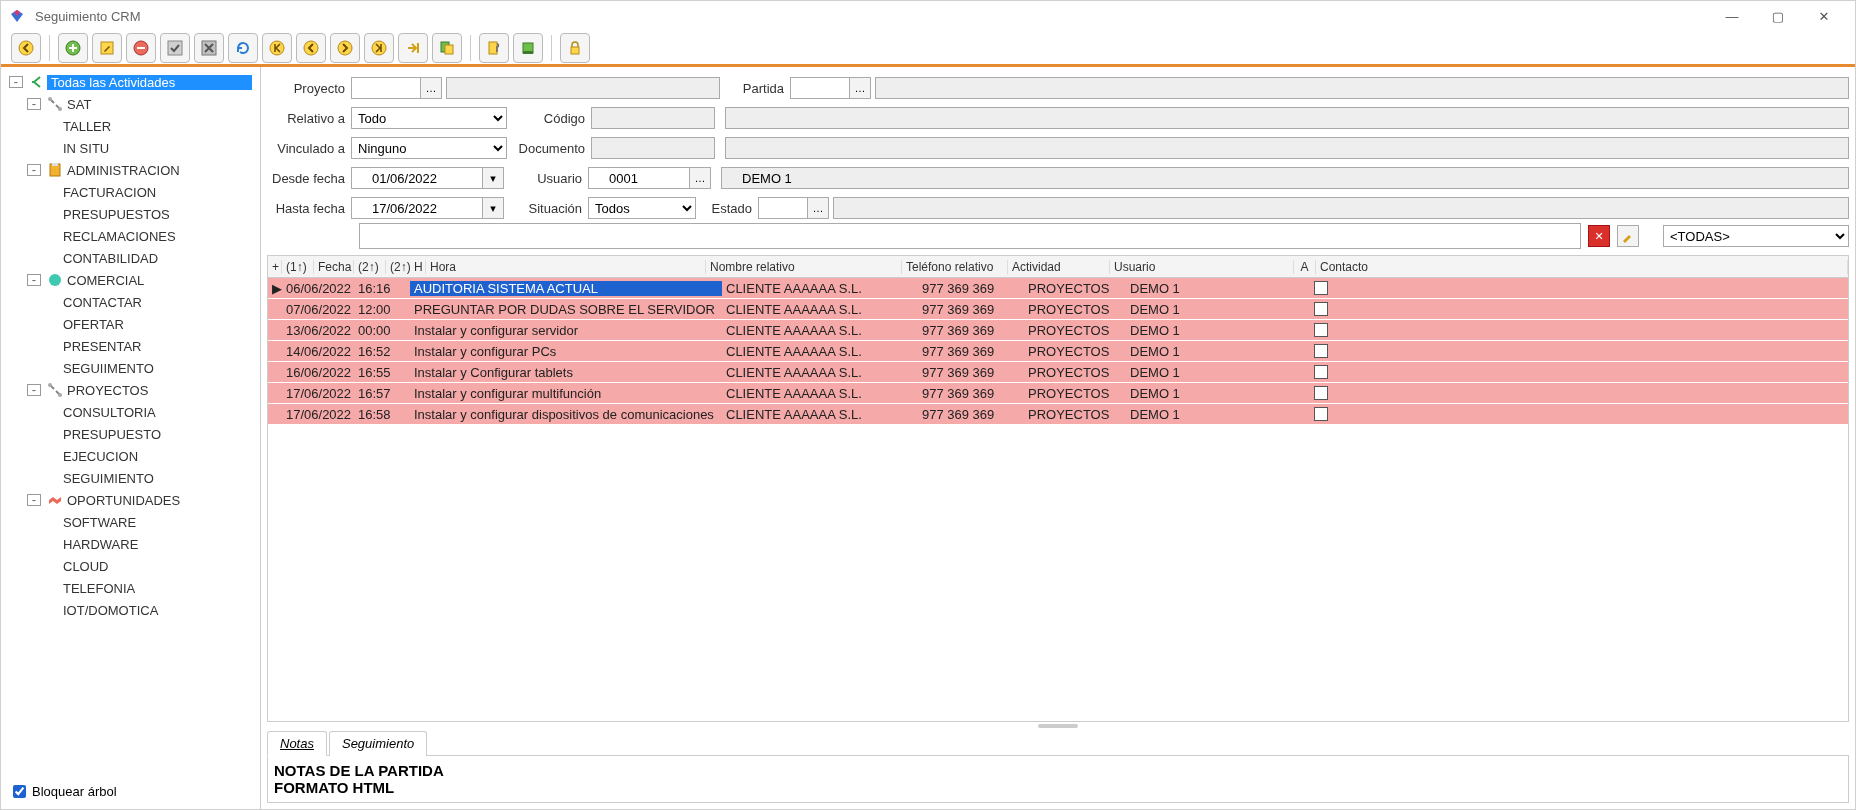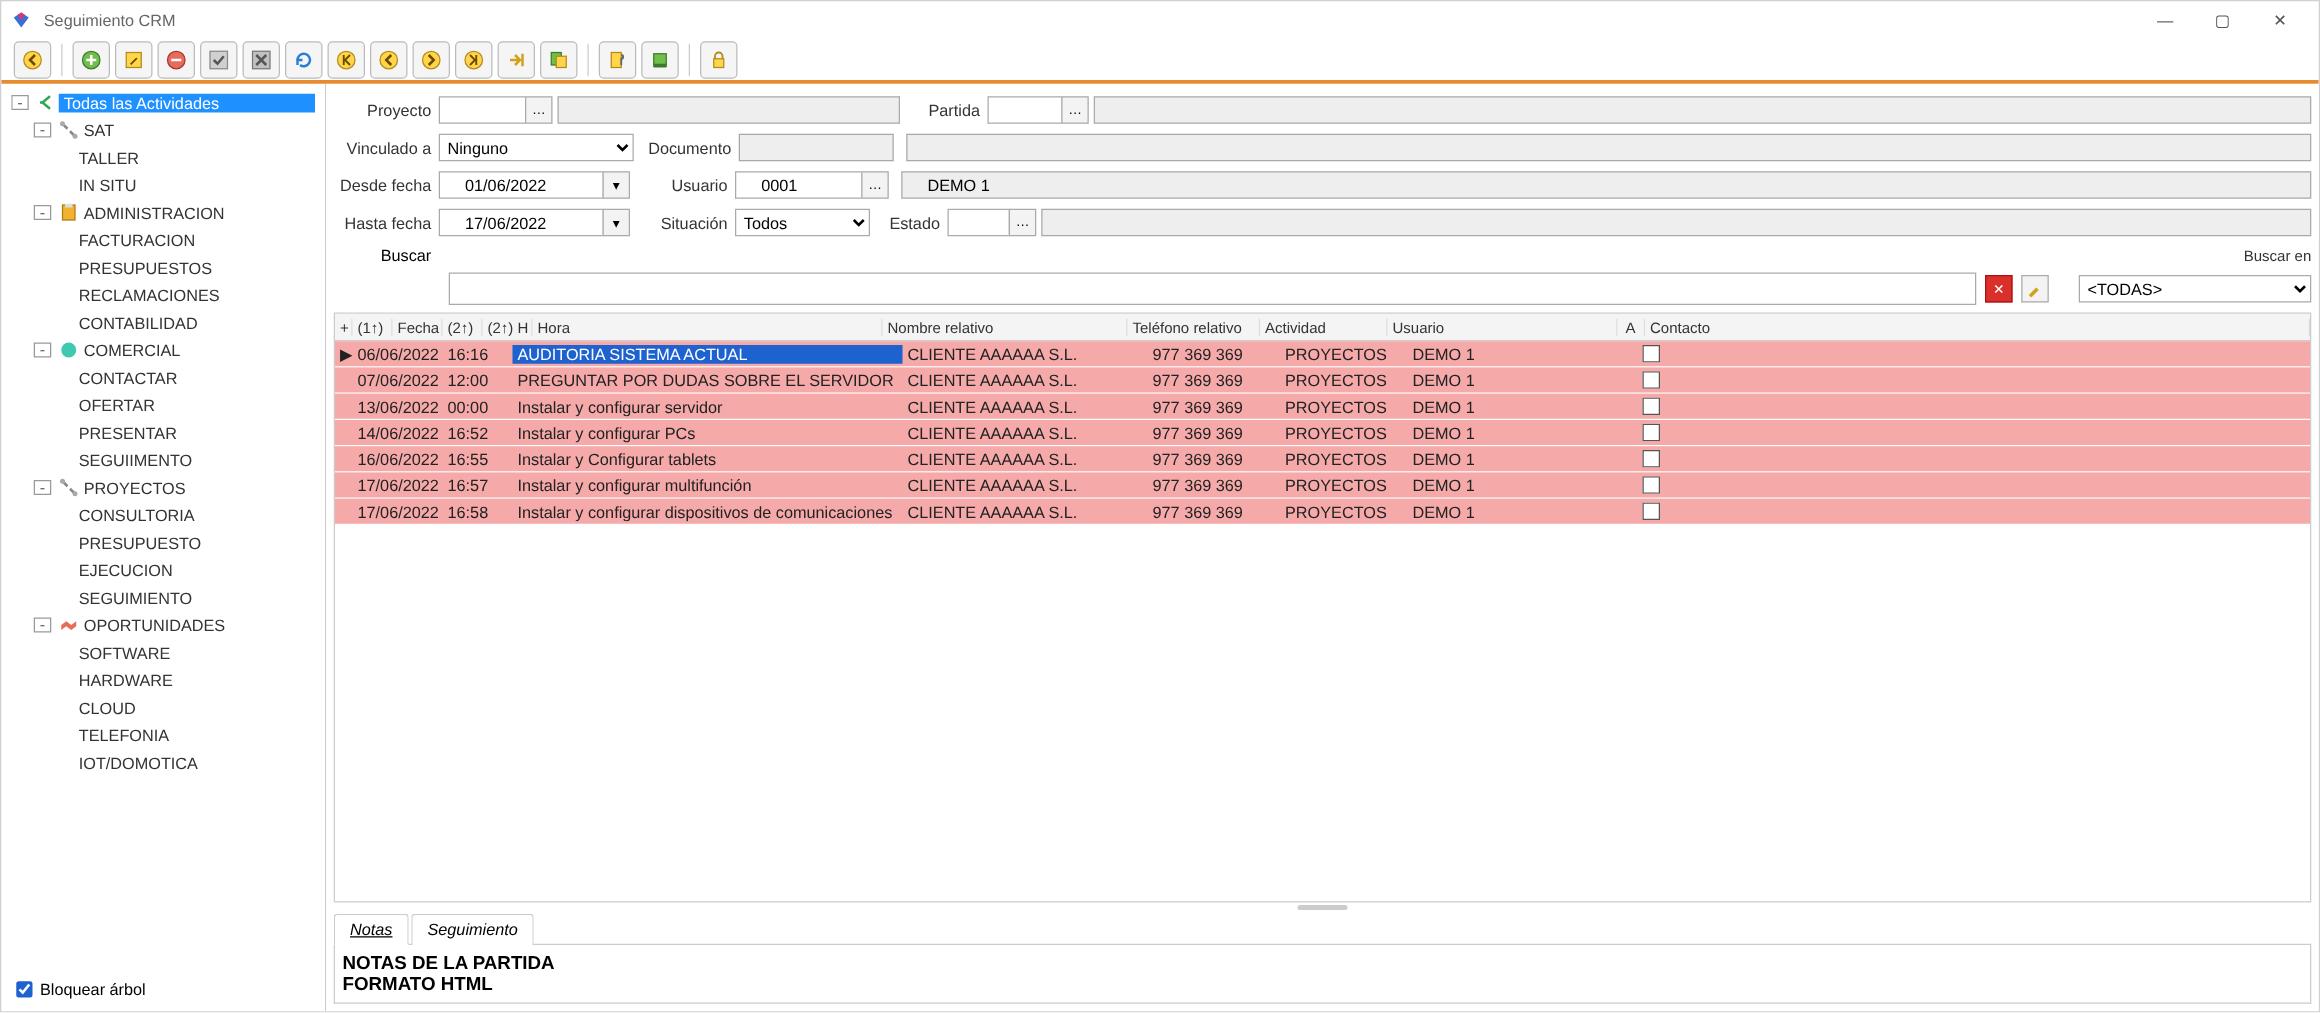--- a/index.html
+++ b/index.html
@@ -306,20 +306,27 @@
           <div class="flabel">Proyecto</div>
           <input class="finput" style="width: 70px;">
           <div class="fbtn">…</div>
           <input class="finput" style="width: 274px; margin-left: 4px; background: rgb(238, 238, 238);" readonly="">
           <div class="flabel" style="width:70px">Partida</div>
           <input class="finput" style="width: 60px;">
           <div class="fbtn">…</div>
           <input class="finput" style="flex: 1 1 0%; margin-left: 4px; background: rgb(238, 238, 238);" readonly="">
         </div>
 
+        <div class="frow">
+          <div class="flabel">Relativo a</div>
+          <select class="fsel" style="width:156px"><option>Todo</option></select>
+          <div class="flabel" style="width:84px">Código</div>
+          <input class="finput" style="width: 124px; background: rgb(238, 238, 238);" readonly="">
+          <input class="finput" style="flex: 1 1 0%; margin-left: 10px; background: rgb(238, 238, 238);" readonly="">
+        </div>
 
         <div class="frow">
           <div class="flabel">Vinculado a</div>
           <select class="fsel" style="width:156px"><option>Ninguno</option></select>
           <div class="flabel" style="width:84px">Documento</div>
           <input class="finput" style="width: 124px; background: rgb(238, 238, 238);" readonly="">
           <input class="finput" style="flex: 1 1 0%; margin-left: 10px; background: rgb(238, 238, 238);" readonly="">
         </div>
 
         <div class="frow">
@@ -339,27 +346,20 @@
           <div class="fbtn">▾</div>
           <div class="flabel" style="width:84px">Situación</div>
           <select class="fsel" style="width:108px"><option>Todos</option></select>
           <div class="flabel" style="width:62px">Estado</div>
           <input class="finput" style="width: 50px;">
           <div class="fbtn">…</div>
           <input class="finput" style="flex: 1 1 0%; margin-left: 4px; background: rgb(238, 238, 238);" readonly="">
         </div>
       </div>
 
-      <div class="searchbar">
-        <div style="width:84px;text-align:right;padding-right:6px">Buscar</div>
-        <div style="flex:1"></div>
-        <div style="display:flex;flex-direction:column">
-          <div style="font-size:12px;color:#333;">Buscar en</div>
-        </div>
-      </div>
       <div class="searchbar" style="padding-top:0">
         <div style="width:84px"></div>
         <div class="searchbox">
           <input style="">
         </div>
         <div class="fbtn" style="background:#d9302c;color:#fff;border-color:#a11">✕</div>
         <div class="fbtn">
             <svg width="14" height="14">
               <path d="M2 12l6-6 2 2-6 6z" fill="#d4a017"></path>
             </svg>

